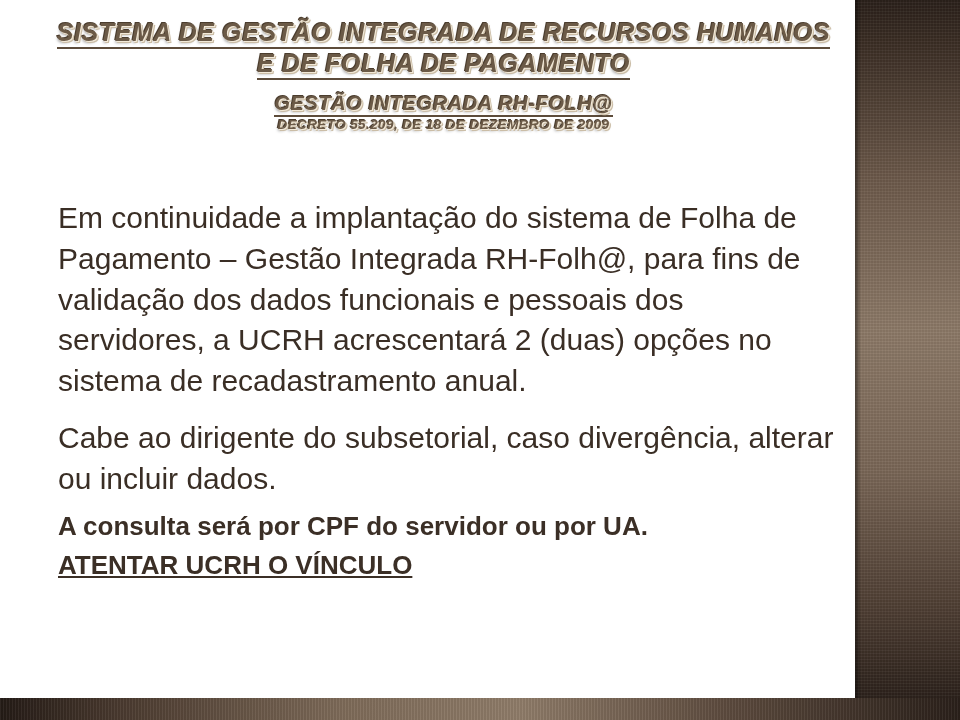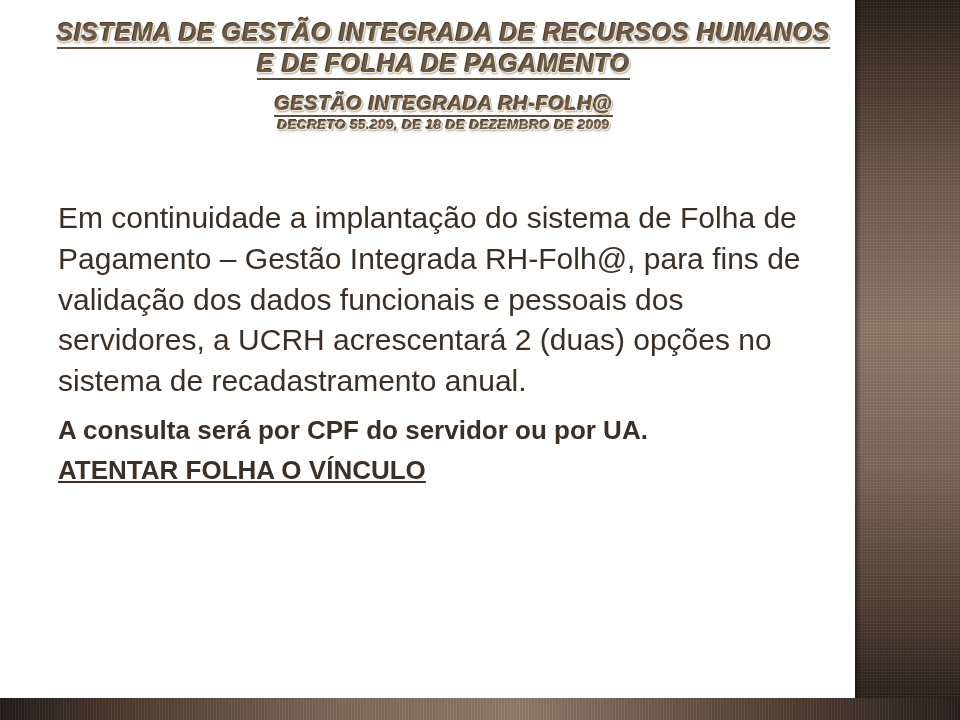--- a/index.html
+++ b/index.html
@@ -194,21 +194,22 @@
       <span class="title-underline-wrap">E DE FOLHA DE PAGAMENTO</span>
     </div>
     <div class="title-line title-sub">
       <span class="title-underline-wrap">GESTÃO INTEGRADA  RH-FOLH@</span>
     </div>
     <div class="title-line title-decree">DECRETO 55.209, DE 18 DE DEZEMBRO DE 2009</div>
   </div>
 
   <div class="body-block">
     <p class="para para-1">Em continuidade a implantação do sistema de Folha de Pagamento – Gestão Integrada RH-Folh@, para fins de validação dos dados funcionais e pessoais dos servidores, a UCRH acrescentará 2 (duas) opções no sistema de recadastramento anual.</p>
+    <p class="para para-2">Cabe ao dirigente  do subsetorial, caso divergência, alterar ou incluir dados.</p>
     <p class="para-bold"><span>A consulta será por CPF do servidor ou por UA</span><span class="trailing-dot">.</span></p>
-    <p class="para-underline"><span class="u">ATENTAR FOLHA O VÍNCULO</span></p>
+    <p class="para-underline"><span class="u">ATENTAR UCRH O VÍNCULO</span></p>
   </div>
 
   <div class="bottom-strip">
     <div class="strip-texture"></div>
   </div>
 
 </div>
 
 </body></html>

